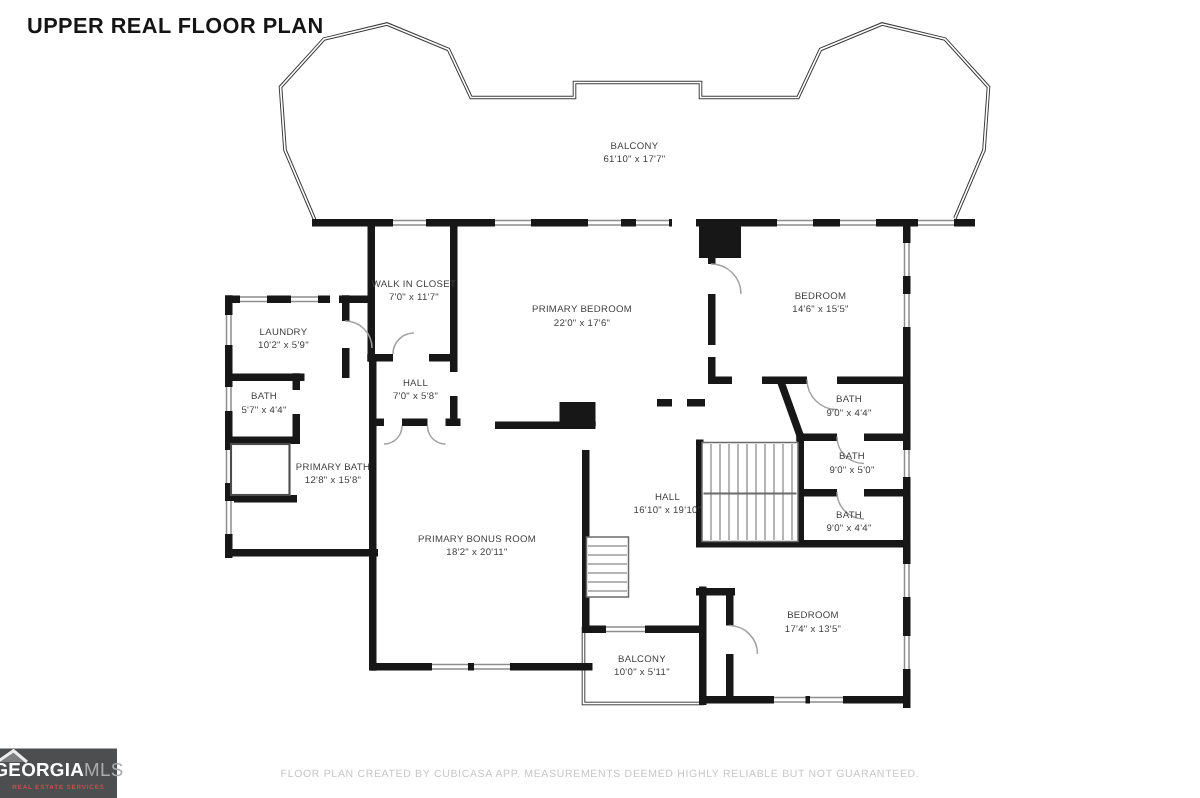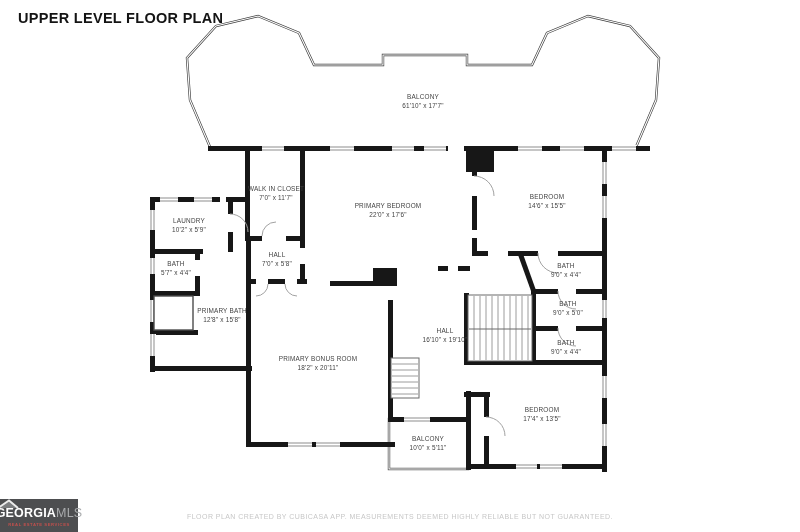--- a/index.html
+++ b/index.html
@@ -44,21 +44,21 @@
     font-family:"Liberation Sans", sans-serif;
     font-size:6.4px;fill:#3f3f3f;letter-spacing:.2px;
   }
   .fixture{fill:#ffffff;stroke:#4c4c4c;stroke-width:1.4;}
 </style>
 </head>
 <body>
 
 <div class="stage">
 
-  <div class="plan-title">UPPER LEVEL FLOOR PLAN</div>
+  <div class="plan-title">UPPER REAL FLOOR PLAN</div>
 
   <svg width="800" height="532" viewBox="0 0 800 532">
 
     <g>
       <path class="rail" d="M210,147 L190,100 L187,58 L216,26 L258,16 L299,33 L314,65 L383,65 L383,55 L467,55 L467,65 L532,65 L547,33 L588,16 L630,26 L659,58 L656,100 L636,147"></path>
       <path class="rail-in" d="M210,147 L190,100 L187,58 L216,26 L258,16 L299,33 L314,65 L383,65 L383,55 L467,55 L467,65 L532,65 L547,33 L588,16 L630,26 L659,58 L656,100 L636,147"></path>
     </g>
 
     <g>
       <rect x="389" y="419" width="79" height="50" class="rail"></rect>

